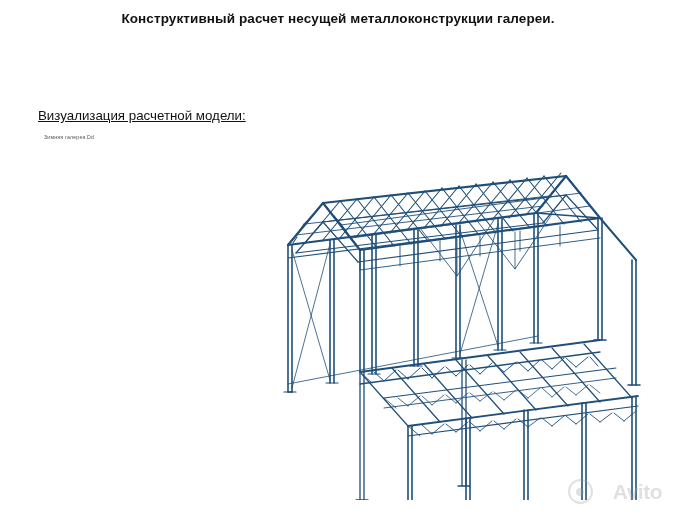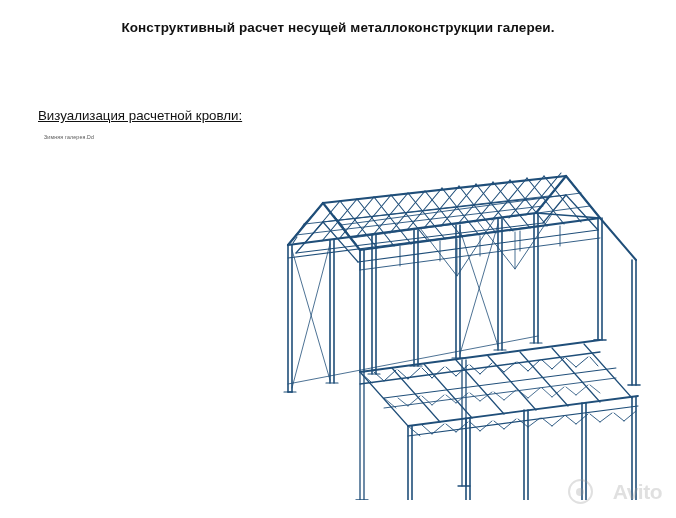--- a/index.html
+++ b/index.html
@@ -17,21 +17,21 @@
   }
   .page {
     position: relative;
     width: 676px;
     height: 518px;
     background: #ffffff;
   }
   .title {
     position: absolute;
     left: 0;
-    top: 20px;
+    top: 11px;
     width: 676px;
     text-align: center;
     font-size: 13.5px;
     font-weight: bold;
     color: #111111;
     letter-spacing: 0.1px;
   }
   .para {
     position: absolute;
     left: 38px;
@@ -100,21 +100,21 @@
   }
 </style>
 </head>
 <body>
 
 <div class="page">
 
   <div class="title">Конструктивный расчет несущей металлоконструкции галереи.</div>
 
 
-  <div class="subtitle">Визуализация расчетной кровли:</div>
+  <div class="subtitle">Визуализация расчетной модели:</div>
 
   <div class="filelabel">Зимняя галерея.Dd</div>
 
   <div class="drawing">
     <svg viewBox="0 0 676 360" width="676" height="360">
       <g fill="none" stroke="#1f4e79" stroke-width="1.5" stroke-linecap="round" stroke-linejoin="round">
 
         <path d="M 323 63 L 566 36" stroke-width="2.2"></path>
 
         <path d="M 323 63 L 288 105" stroke-width="2.2"></path>

